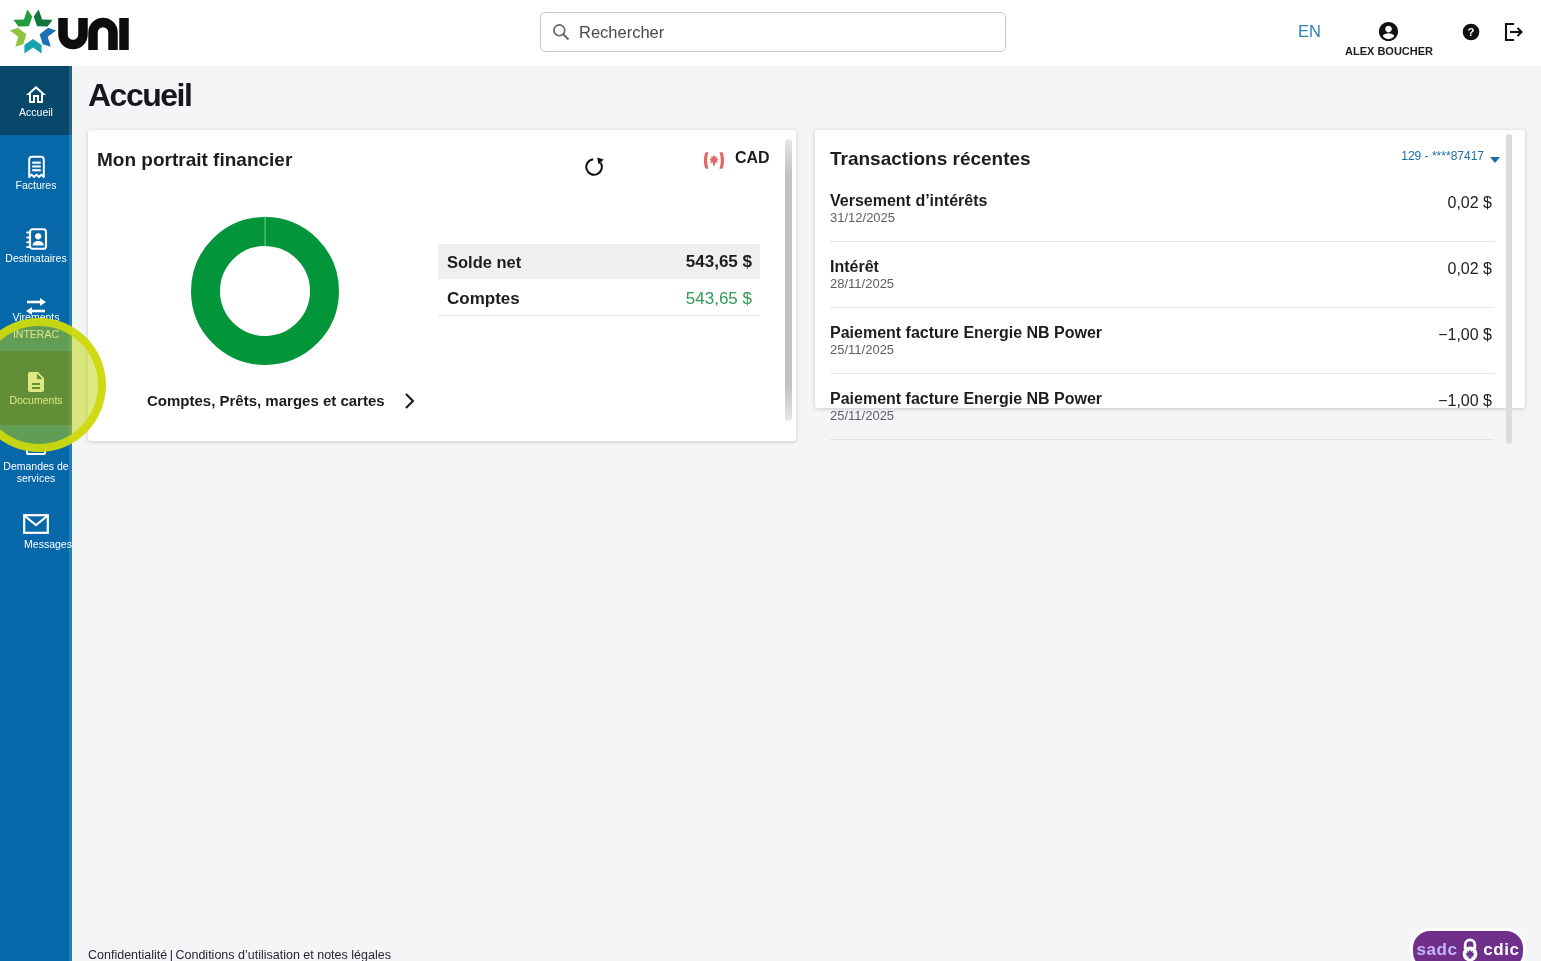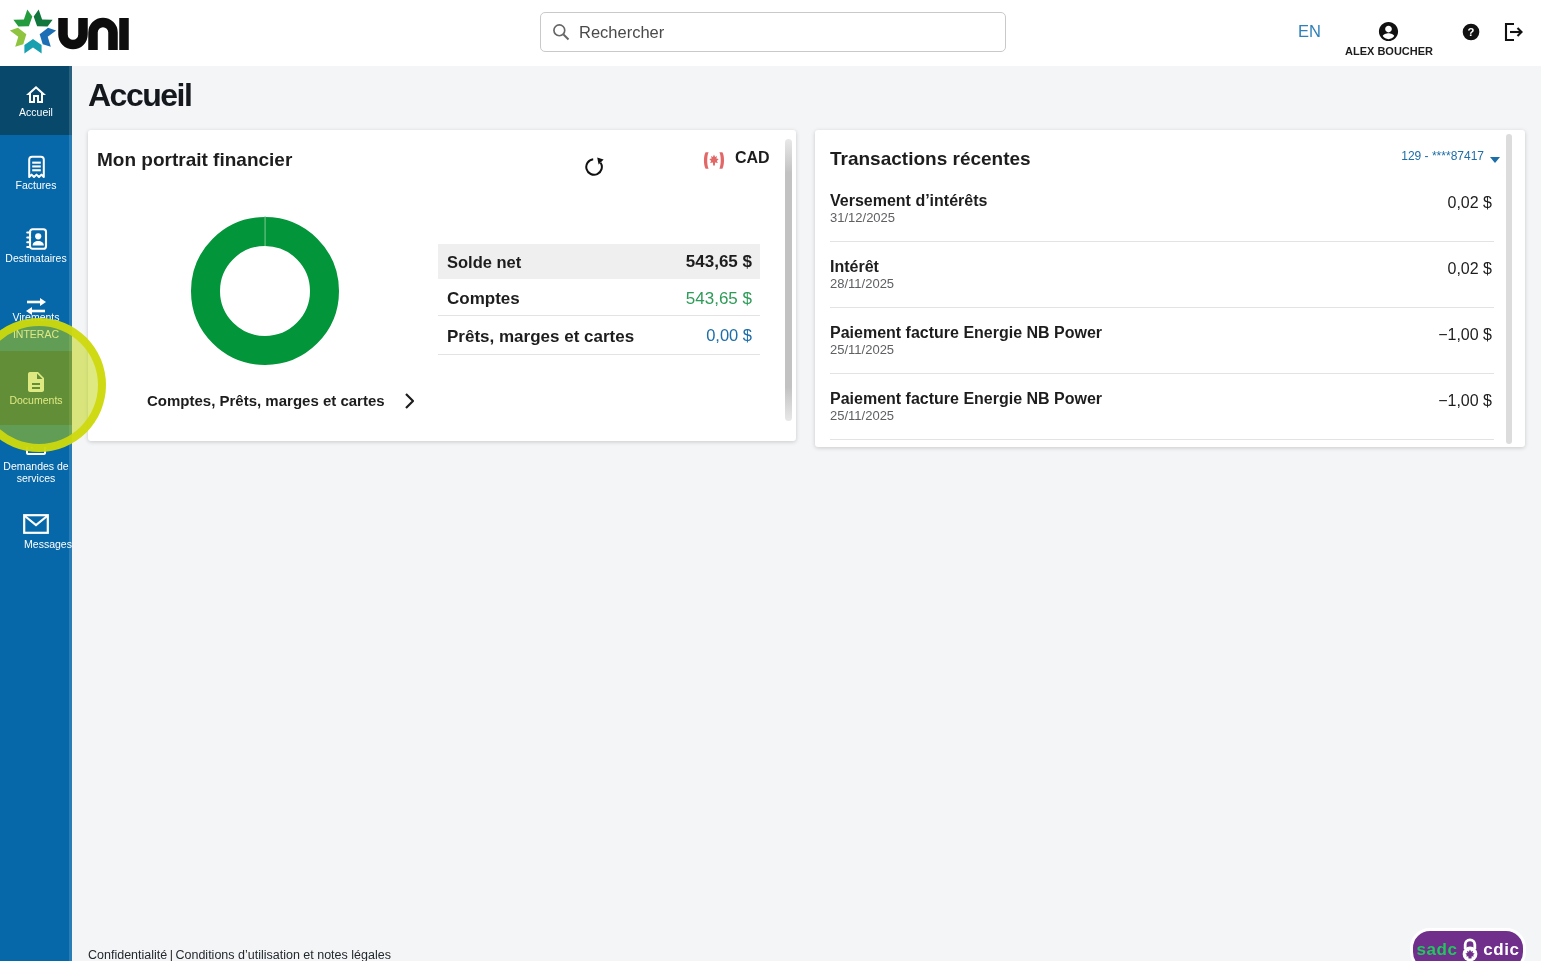--- a/index.html
+++ b/index.html
@@ -5,21 +5,21 @@
   * { margin:0; padding:0; box-sizing:border-box; }
   html,body { width:1541px; height:961px; overflow:hidden; }
   body { font-family:"Liberation Sans", sans-serif; background:#f4f5f7; position:relative; }
   .topbar { position:absolute; left:0; top:0; width:1541px; height:66px; background:#fff; z-index:5; }
   .sidebar { position:absolute; left:0; top:66px; width:72px; height:895px; background:#0667a9; z-index:6; }
   .lbl2 { position:absolute; left:0; width:72px; text-align:center; color:#fff; font-size:10.5px; line-height:11.5px; }
   .tile { position:absolute; left:0; width:72px; background:#07486b; }
   h1.pagetitle { position:absolute; left:88px; top:77px; font-size:32px; font-weight:bold; color:#15191e; letter-spacing:-1.5px; }
   .card { position:absolute; background:#fff; border-radius:3px; box-shadow:0 1px 4px rgba(0,0,0,0.18); }
   .card1 { left:88px; top:130px; width:708px; height:311px; }
-  .card2 { left:815px; top:130px; width:710px; height:317px; }
+  .card2 { left:815px; top:130px; width:710px; height:278px; }
   .cardtitle { font-size:19px; font-weight:bold; color:#1d1d1d; }
   .trow { position:absolute; }
   .bold { font-weight:bold; }
   .green { color:#2e9b57; }
   .blue { color:#1c6da8; }
   .gray { color:#5e6063; }
   .scrollthumb { position:absolute; border-radius:4px; }
   .circle-hl { position:absolute; left:-28px; top:318px; width:134px; height:134px; border-radius:50%;
     border:8px solid rgba(206,217,12,0.93); background:rgba(189,211,4,0.5); z-index:20; }
   .footer { position:absolute; left:88px; top:948px; font-size:12.5px; color:#24292e; z-index:4; }
@@ -156,24 +156,20 @@
 
   <div style="position:absolute;left:350px;top:114px;width:322px;">
     <div style="height:35px;background:#efefef;position:relative;">
       <span class="bold" style="position:absolute;left:9px;top:9px;font-size:16.5px;color:#1d1d1d;">Solde net</span>
       <span class="bold" style="position:absolute;right:8px;top:8px;font-size:17px;color:#1d1d1d;">543,65&nbsp;$</span>
     </div>
     <div style="height:37px;border-bottom:1px solid #e3e3e3;position:relative;">
       <span class="bold" style="position:absolute;left:9px;top:10px;font-size:17px;color:#1d1d1d;">Comptes</span>
       <span class="green" style="position:absolute;right:8px;top:10px;font-size:17px;">543,65&nbsp;$</span>
     </div>
-    <div style="height:39px;border-bottom:1px solid #e3e3e3;position:relative;">
-      <span class="bold" style="position:absolute;left:9px;top:11px;font-size:17px;color:#1d1d1d;">Prêts, marges et cartes</span>
-      <span class="blue" style="position:absolute;right:8px;top:10px;font-size:16.5px;">0,00&nbsp;$</span>
-    </div>
   </div>
 
   <div class="bold" style="position:absolute;left:59px;top:262px;font-size:15px;color:#1d1d1d;">Comptes, Prêts, marges et cartes</div>
   <svg width="10" height="16" viewBox="0 0 10 16" style="position:absolute;left:316px;top:263px;">
     <path d="M2 1 L9 8 L2 15" fill="none" stroke="#1d1d1d" stroke-width="2.2"></path>
   </svg>
 
   <div class="scrollthumb" style="left:697px;top:9px;width:7px;height:282px;background:linear-gradient(#e8e8e8, #c2c2c2 12%, #c2c2c2 88%, #e8e8e8);"></div>
 </div>
 
@@ -206,20 +202,20 @@
   </div>
 
   <div class="scrollthumb" style="left:691px;top:4px;width:6px;height:310px;background:#dcdcdc;"></div>
 </div>
 
 <div class="circle-hl"></div>
 
 <div class="footer">Confidentialité | Conditions d’utilisation et notes légales</div>
 
 <div class="sadc">
-  <span style="color:#22c55e;font-size:17px;font-weight:bold;letter-spacing:0.5px;">sadc</span>
+  <span style="color:#c4b5fd;font-size:17px;font-weight:bold;letter-spacing:0.5px;">sadc</span>
   <svg width="20" height="26" viewBox="0 0 20 26" style="margin:0 3px;">
     <path d="M5.2 12 V7.6 a4.8 4.8 0 0 1 9.6 0 V12" fill="none" stroke="#fff" stroke-width="2.8"></path>
     <circle cx="10" cy="17" r="7.4" fill="#fff"></circle>
     <path d="M10 12.6 l1.1 2.2 1.9-1 -0.5 2.1 2.1 0.5 -1.5 1.5 0.8 1.7 -2.2-0.4 -0.2 2.3 h-3 l-0.2-2.3 -2.2 0.4 0.8-1.7 -1.5-1.5 2.1-0.5 -0.5-2.1 1.9 1 z" fill="#702f8b"></path>
   </svg>
   <span style="color:#fff;font-size:17px;font-weight:bold;letter-spacing:0.5px;">cdic</span>
 </div>
 
 </body></html>

